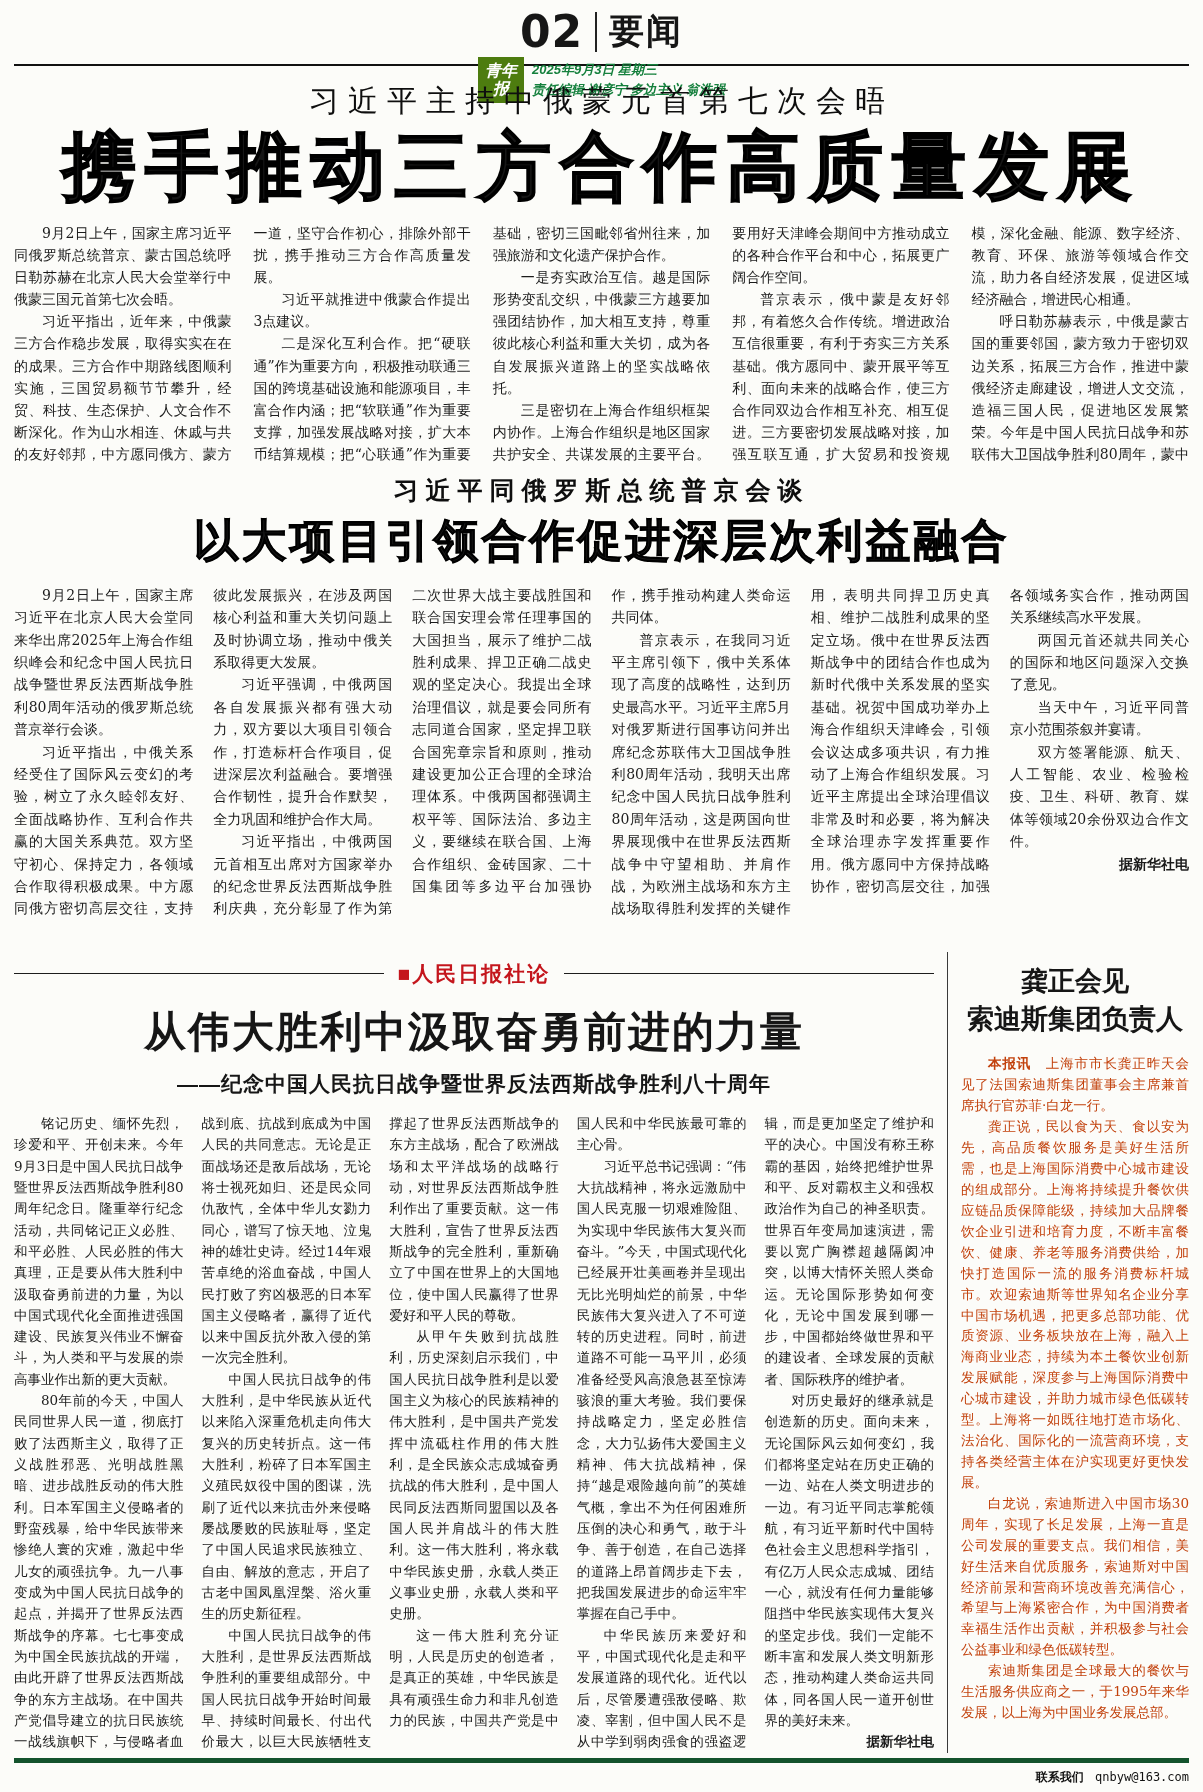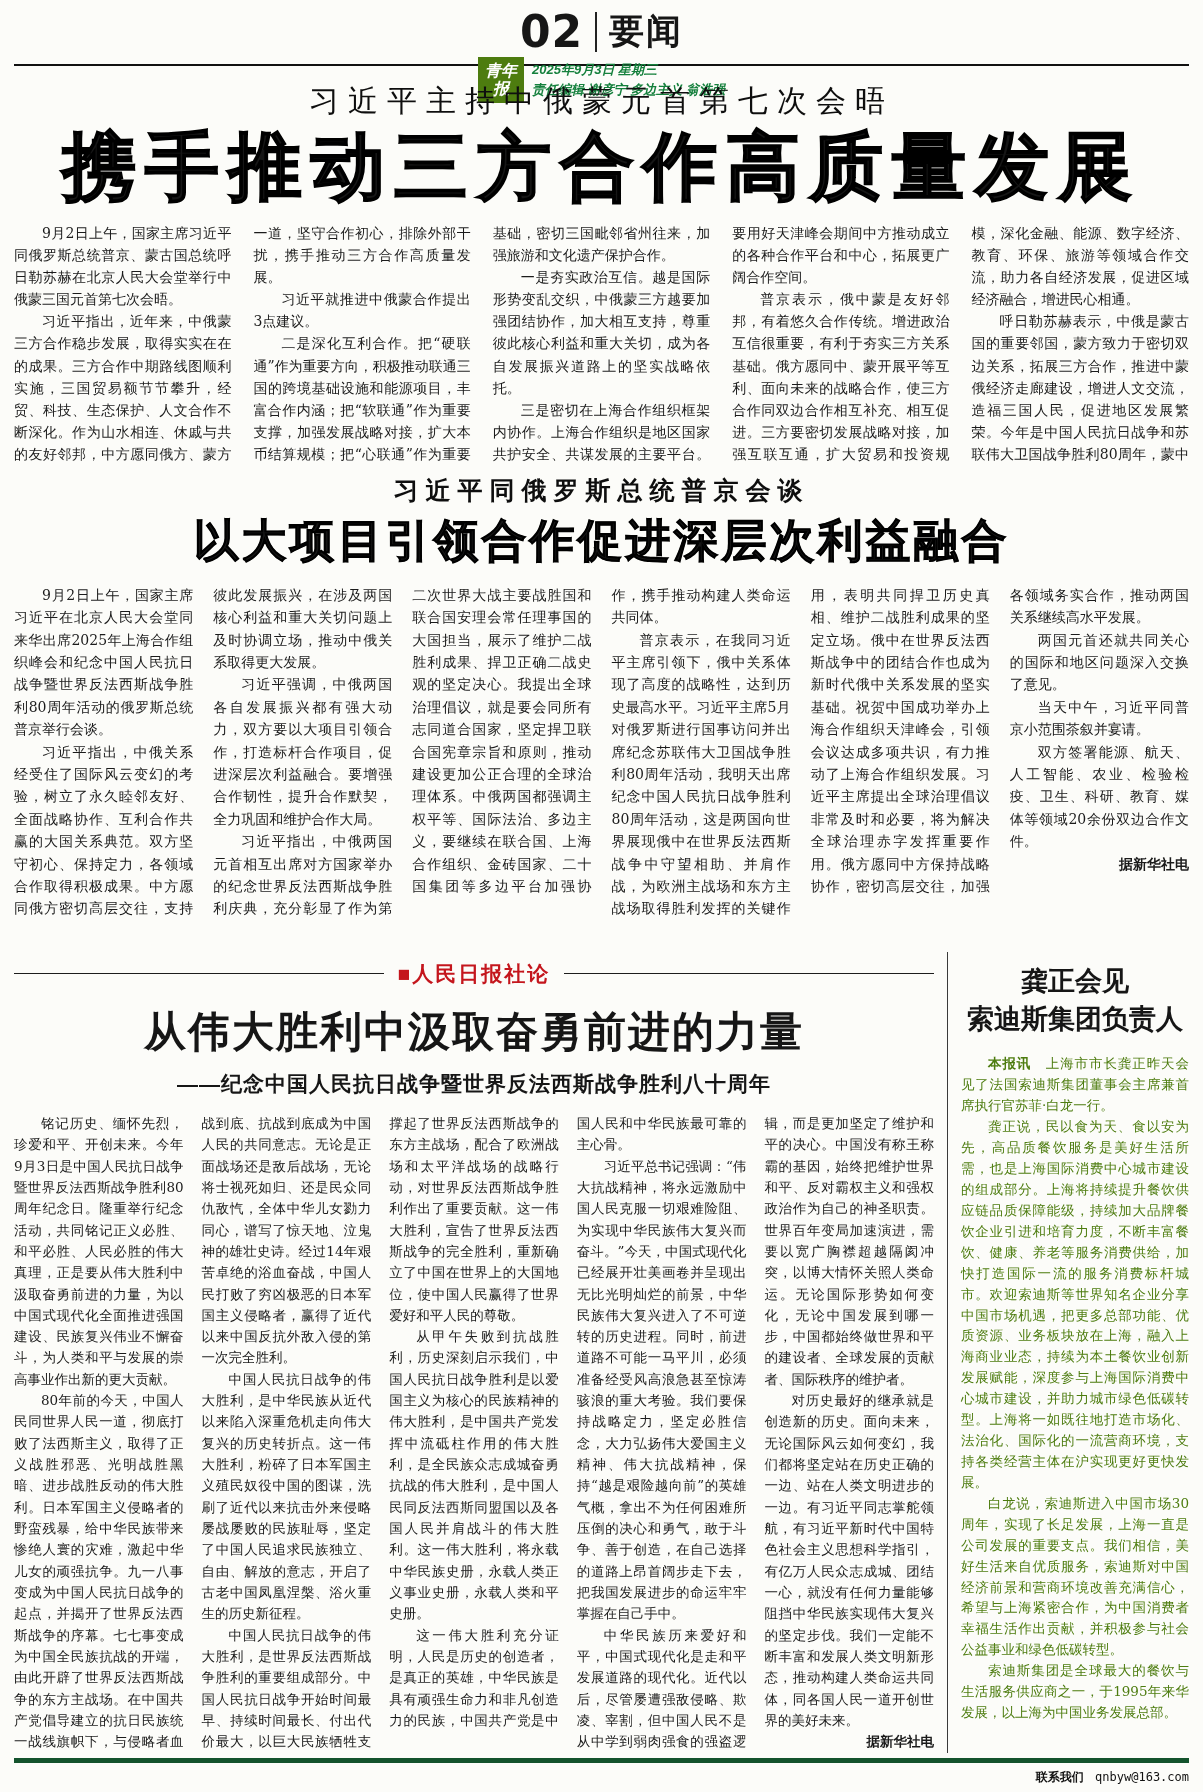--- a/index.html
+++ b/index.html
@@ -40,21 +40,21 @@
   .badge{color:#c4161d;font-weight:900;font-size:21px;letter-spacing:2px;white-space:nowrap;}
   .edit-headline{text-align:center;font-size:42px;font-weight:900;margin:16px 0 0;letter-spacing:2px;
                  font-family:"DejaVu Serif",serif;}
   .edit-subtitle{text-align:center;font-size:21px;font-weight:700;margin-top:10px;letter-spacing:1px;}
   .edit-body{margin-top:15px;column-count:5;column-gap:18px;font-size:13.5px;line-height:1.58;height:640px;}
   
   .rightcol{width:228px;border-left:1px solid #3a3a3a;padding-left:13px;flex:none;}
   .right-headline{text-align:center;font-size:27px;font-weight:900;line-height:1.4;margin:10px 0 0;
                   font-family:"DejaVu Sans",sans-serif;}
   .right-body{margin-top:16px;font-size:13.5px;line-height:1.55;text-align:justify;
-              font-family:"DejaVu Serif",serif;color:#4d7c0f;}
+              font-family:"DejaVu Serif",serif;color:#c2410c;}
   .right-body p{margin:0;text-indent:2em;}
   .lead-label{font-family:"DejaVu Sans",sans-serif;font-weight:bold;}
   
   .pagefoot{position:absolute;left:14px;right:14px;bottom:6px;border-top:5px solid #14532d;padding-top:6px;
             text-align:right;font-size:12px;color:#111;}
   .contact-label{font-weight:bold;margin-right:8px;}
   .contact-email{font-family:"DejaVu Sans Mono",monospace;}
 </style>
 </head>
 <body>

